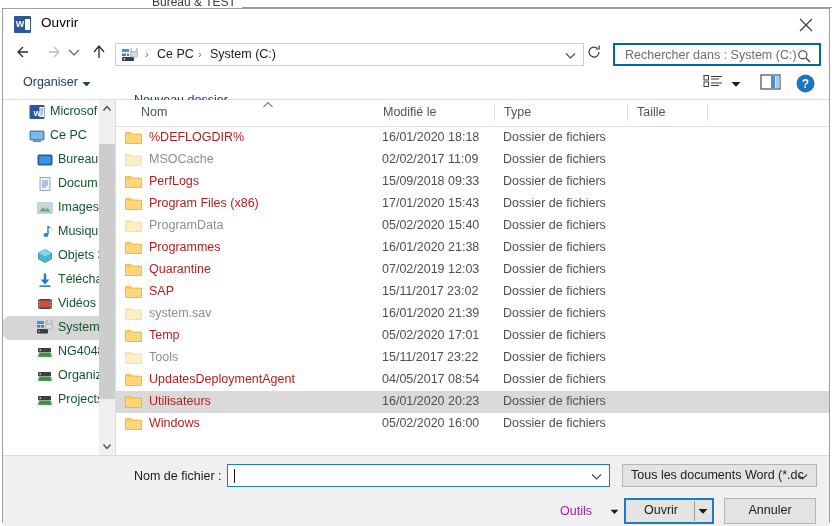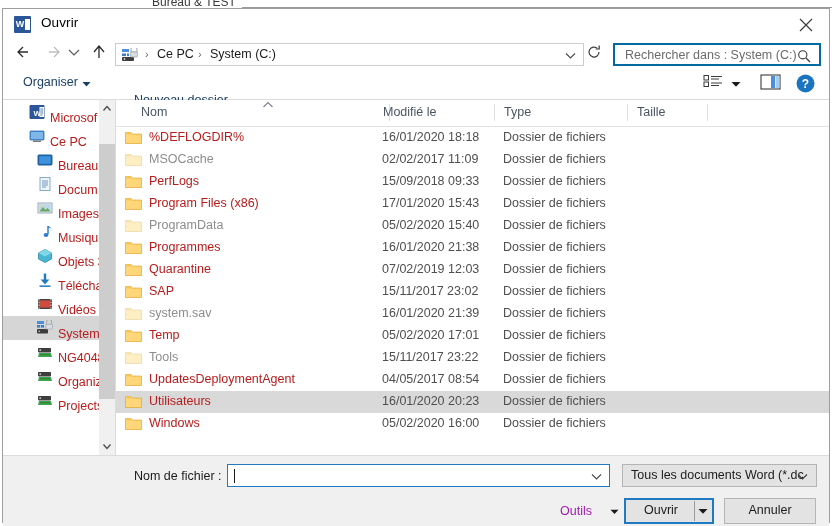--- a/index.html
+++ b/index.html
@@ -134,26 +134,26 @@
   }
 
   
   .navpane {
     position: absolute; left: 0; top: 0; width: 112px; height: 355px;
     overflow: hidden; background: #ffffff;
   }
   .nav-item {
     position: relative; height: 24px; cursor: pointer; white-space: nowrap;
   }
-  .nav-item.sel { background: #d6d6d6; }
+  .nav-item.sel { background: #d6d6d6; border-radius: 7px; }
   .nav-ico {
     position: absolute; top: 4px; width: 16px; height: 16px;
   }
   .nav-lab {
-    position: absolute; top: 11px; font-size: 12.5px; color: #b91c1c;
+    position: absolute; top: 4px; font-size: 12.5px; color: #14532d;
     white-space: nowrap;
   }
   .d0 .nav-ico { left: 26px; } .d0 .nav-lab { left: 47px; }
   .d1 .nav-ico { left: 34px; } .d1 .nav-lab { left: 55px; }
 
   .nav-scroll {
     position: absolute; left: 96px; top: 0; width: 16px; height: 355px;
     background: #f0f0f0; cursor: pointer;
   }
   .nav-scroll .sb-up, .nav-scroll .sb-dn {

